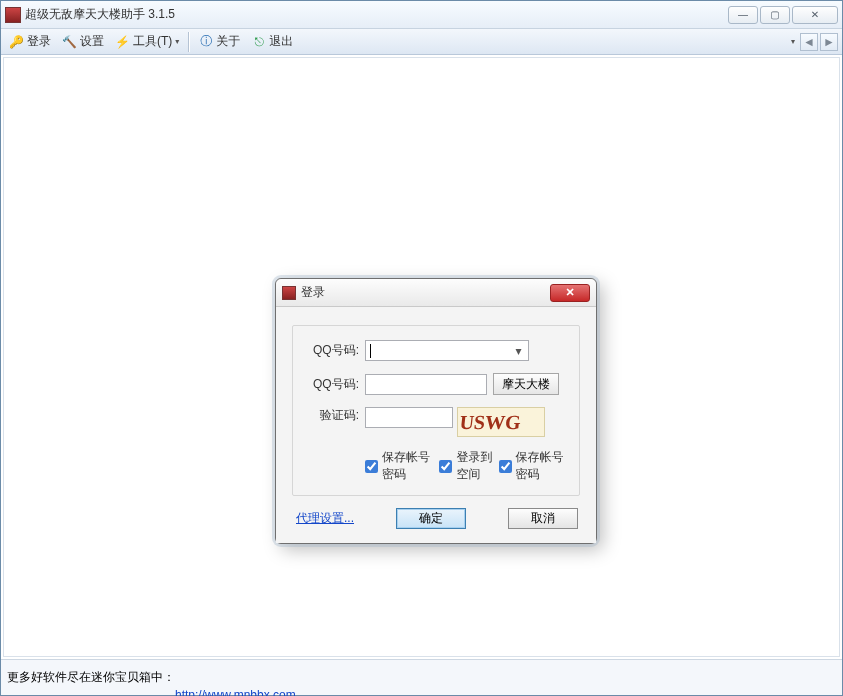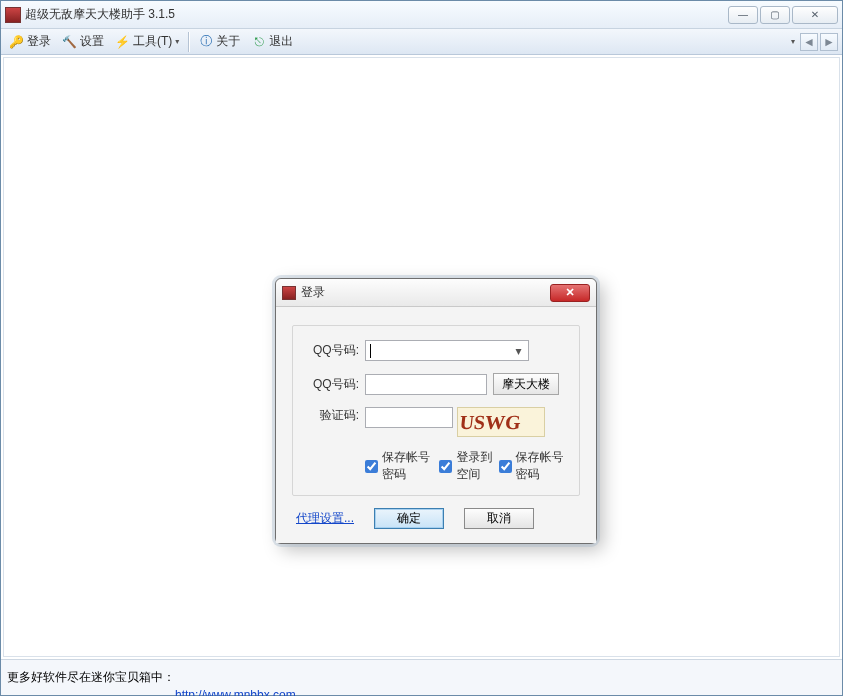--- a/index.html
+++ b/index.html
@@ -154,21 +154,21 @@
   background: #faf3da;
   border: 1px solid #d9cfa3;
   display:flex;align-items:center;justify-content:center;
 }
 .chk-col { margin-left: 64px; display: flex; flex-direction: row; gap: 6px; }
 .chk-row { display:flex; }
 .chk { display: flex; align-items: center; gap: 4px; color:#333;}
 .chk input { width:13px;height:13px; accent-color:#3b7dd8;}
 .dlg-footer {
   display: flex; align-items: center;
-  margin-top: 12px; gap: 20px;
+  margin-top: 12px; gap: 42px;
 }
 .proxy-link { color: #1346c9; text-decoration: underline; margin-left: 4px;}
 .btn {
   width: 70px; height: 21px;
   border: 1px solid #8a8a8a;
   background: linear-gradient(#fdfdfd,#e4e4e4);
   font-size: 12px;
 }
 .btn.primary {
   border: 1px solid #3c7fb1;

